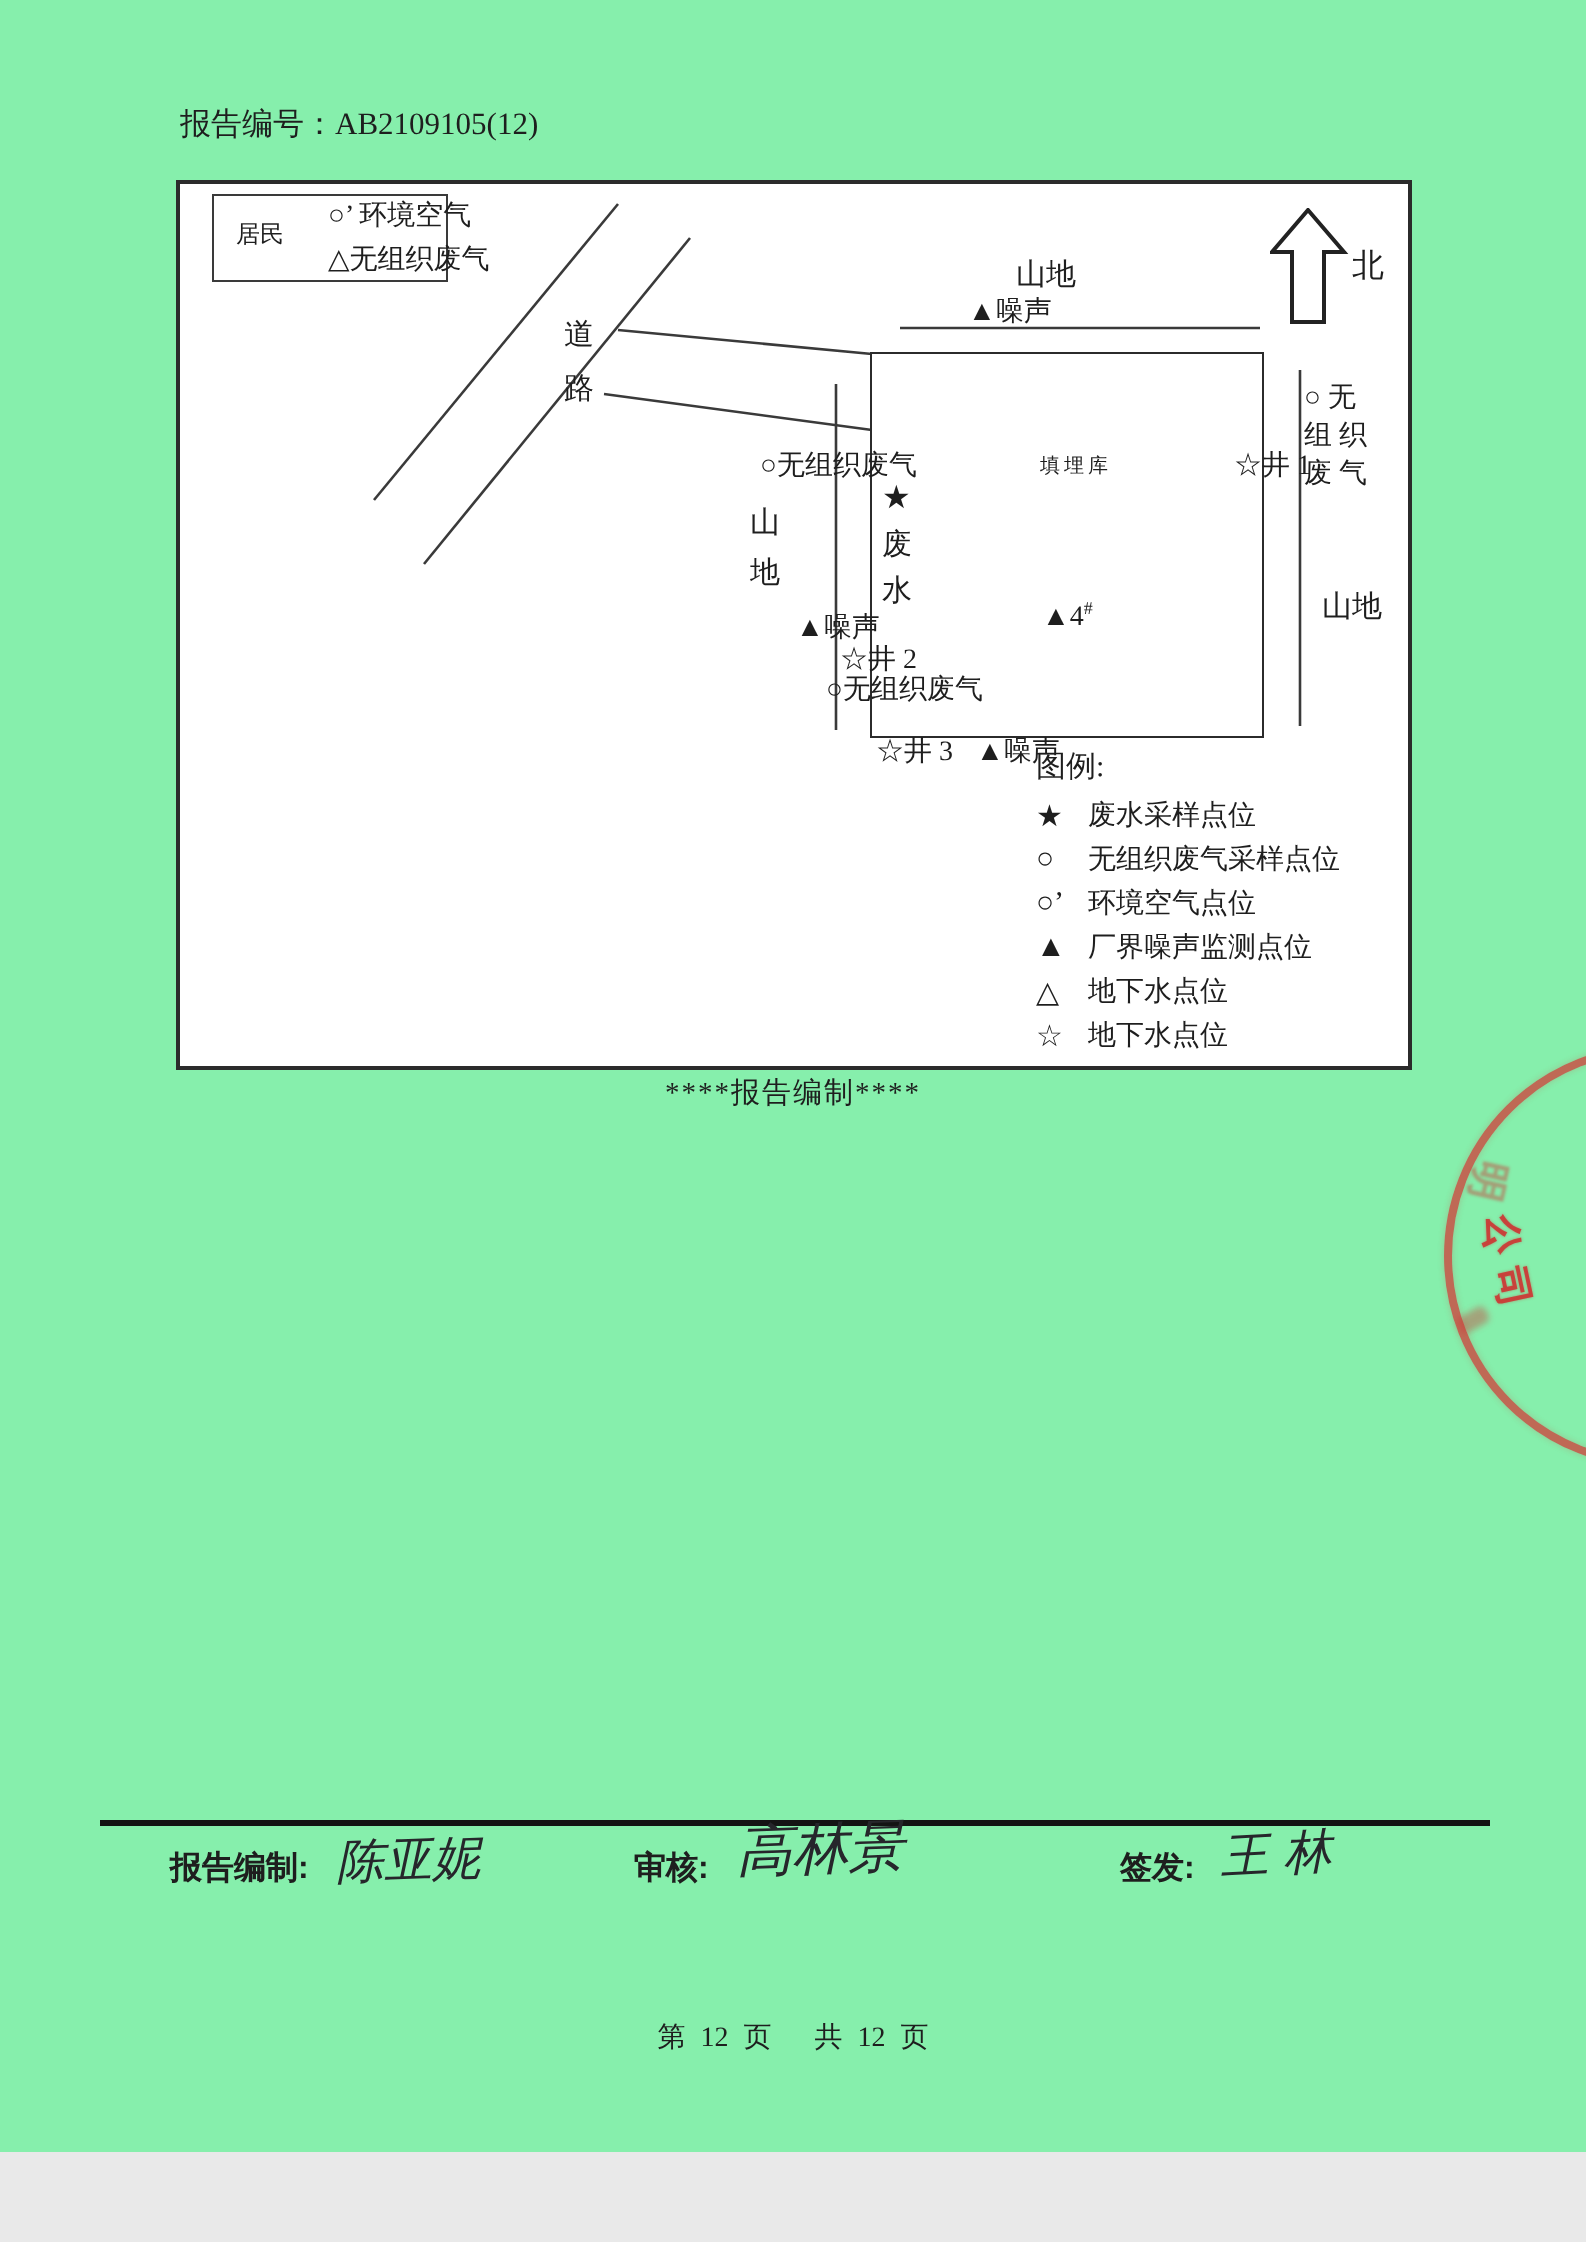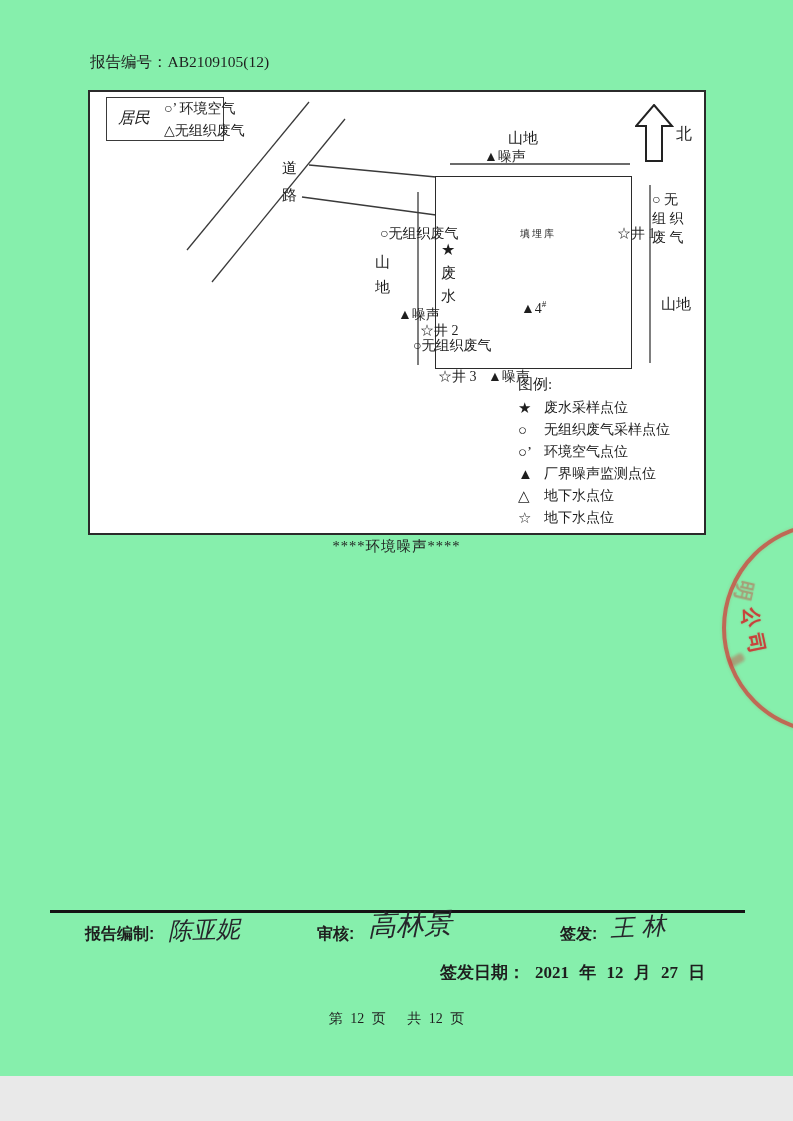--- a/index.html
+++ b/index.html
@@ -50,21 +50,21 @@
       <line x1="219" y1="73" x2="346" y2="85"></line>
       <line x1="212" y1="105" x2="346" y2="123"></line>
       <line x1="328" y1="100" x2="328" y2="273"></line>
       <line x1="560" y1="93" x2="560" y2="271"></line>
       <line x1="360" y1="72" x2="540" y2="72"></line>
     </svg>
 
     <div class="abs landfill" style="left:345px;top:84px;width:195px;height:191px;"></div>
 
     <div class="abs inner-box" style="left:16px;top:5px;width:116px;height:42px;"></div>
-    <div class="abs t" style="left:28px;top:17px;font-size:16px;font-style:italic;">居民</div>
+    <div class="abs t" style="left:28px;top:17px;font-size:12px;">居民</div>
     <div class="abs t" style="left:74px;top:8px;">○’ 环境空气</div>
     <div class="abs t" style="left:74px;top:30px;">△无组织废气</div>
 
     <svg class="abs" style="left:545px;top:12px;" width="40" height="60">
       <polygon points="19,1 37,22 27,22 27,57 11,57 11,22 1,22" fill="#ffffff" stroke="#222" stroke-width="2"></polygon>
     </svg>
     <div class="abs t" style="left:586px;top:33px;font-size:16px;">北</div>
 
     <div class="abs t pre" style="left:192px;top:63px;font-size:15px;line-height:27px;">道
 路</div>
@@ -119,40 +119,37 @@
           <span class="legend-sym">△</span>
           <span>地下水点位</span>
         </div>
       <div class="legend-row">
           <span class="legend-sym">☆</span>
           <span>地下水点位</span>
         </div>
     </div>
   </div>
 
-  <div class="abs" style="left:0;top:537px;width:793px;text-align:center;font-size:14.5px;letter-spacing:1px;">****环境噪声****</div>
+  <div class="abs" style="left:0;top:537px;width:793px;text-align:center;font-size:14.5px;letter-spacing:1px;">****报告编制****</div>
 
   <div class="abs" style="left:720px;top:522px;width:73px;height:210px;">
     <div class="stamp-circle abs" style="left:2px;top:0;"></div>
     <div class="stamp-char" style="left:14px;top:55px;transform:rotate(103deg);opacity:.45;filter:blur(.6px);">明</div>
     <div class="stamp-char" style="left:21px;top:82px;transform:rotate(96deg);">公</div>
     <div class="stamp-char" style="left:26px;top:108px;transform:rotate(78deg);">司</div>
     <div class="stamp-blob" style="left:12px;top:130px;width:9px;height:16px;transform:rotate(60deg);"></div>
   </div>
 
   <div class="abs rule" style="left:50px;top:910px;width:695px;height:2.6px;"></div>
 
   <div class="abs sig-label" style="left:85px;top:924px;">报告编制:</div>
   <div class="abs hand" style="left:168px;top:914px;font-size:24px;transform:rotate(-2deg);">陈亚妮</div>
 
   <div class="abs sig-label" style="left:317px;top:924px;">审核:</div>
   <div class="abs hand" style="left:368px;top:906px;font-size:28px;transform:rotate(-2deg);">高林景</div>
 
   <div class="abs sig-label" style="left:560px;top:924px;">签发:</div>
   <div class="abs hand" style="left:610px;top:911px;font-size:24px;transform:rotate(-3deg);">王  林</div>
 
-  <div class="abs" style="left:440px;top:961px;font-size:17px;font-weight:700;white-space:nowrap;">
-    <span>签发日期：</span><span style="margin-left:10px;word-spacing:6px;">2021 年 12 月 27 日</span>
-  </div>
 
   <div class="abs" style="left:0;top:1010px;width:793px;text-align:center;font-size:14px;word-spacing:4px;">第 12 页　 共 12 页</div>
 
 </div>
 
 </body></html>

